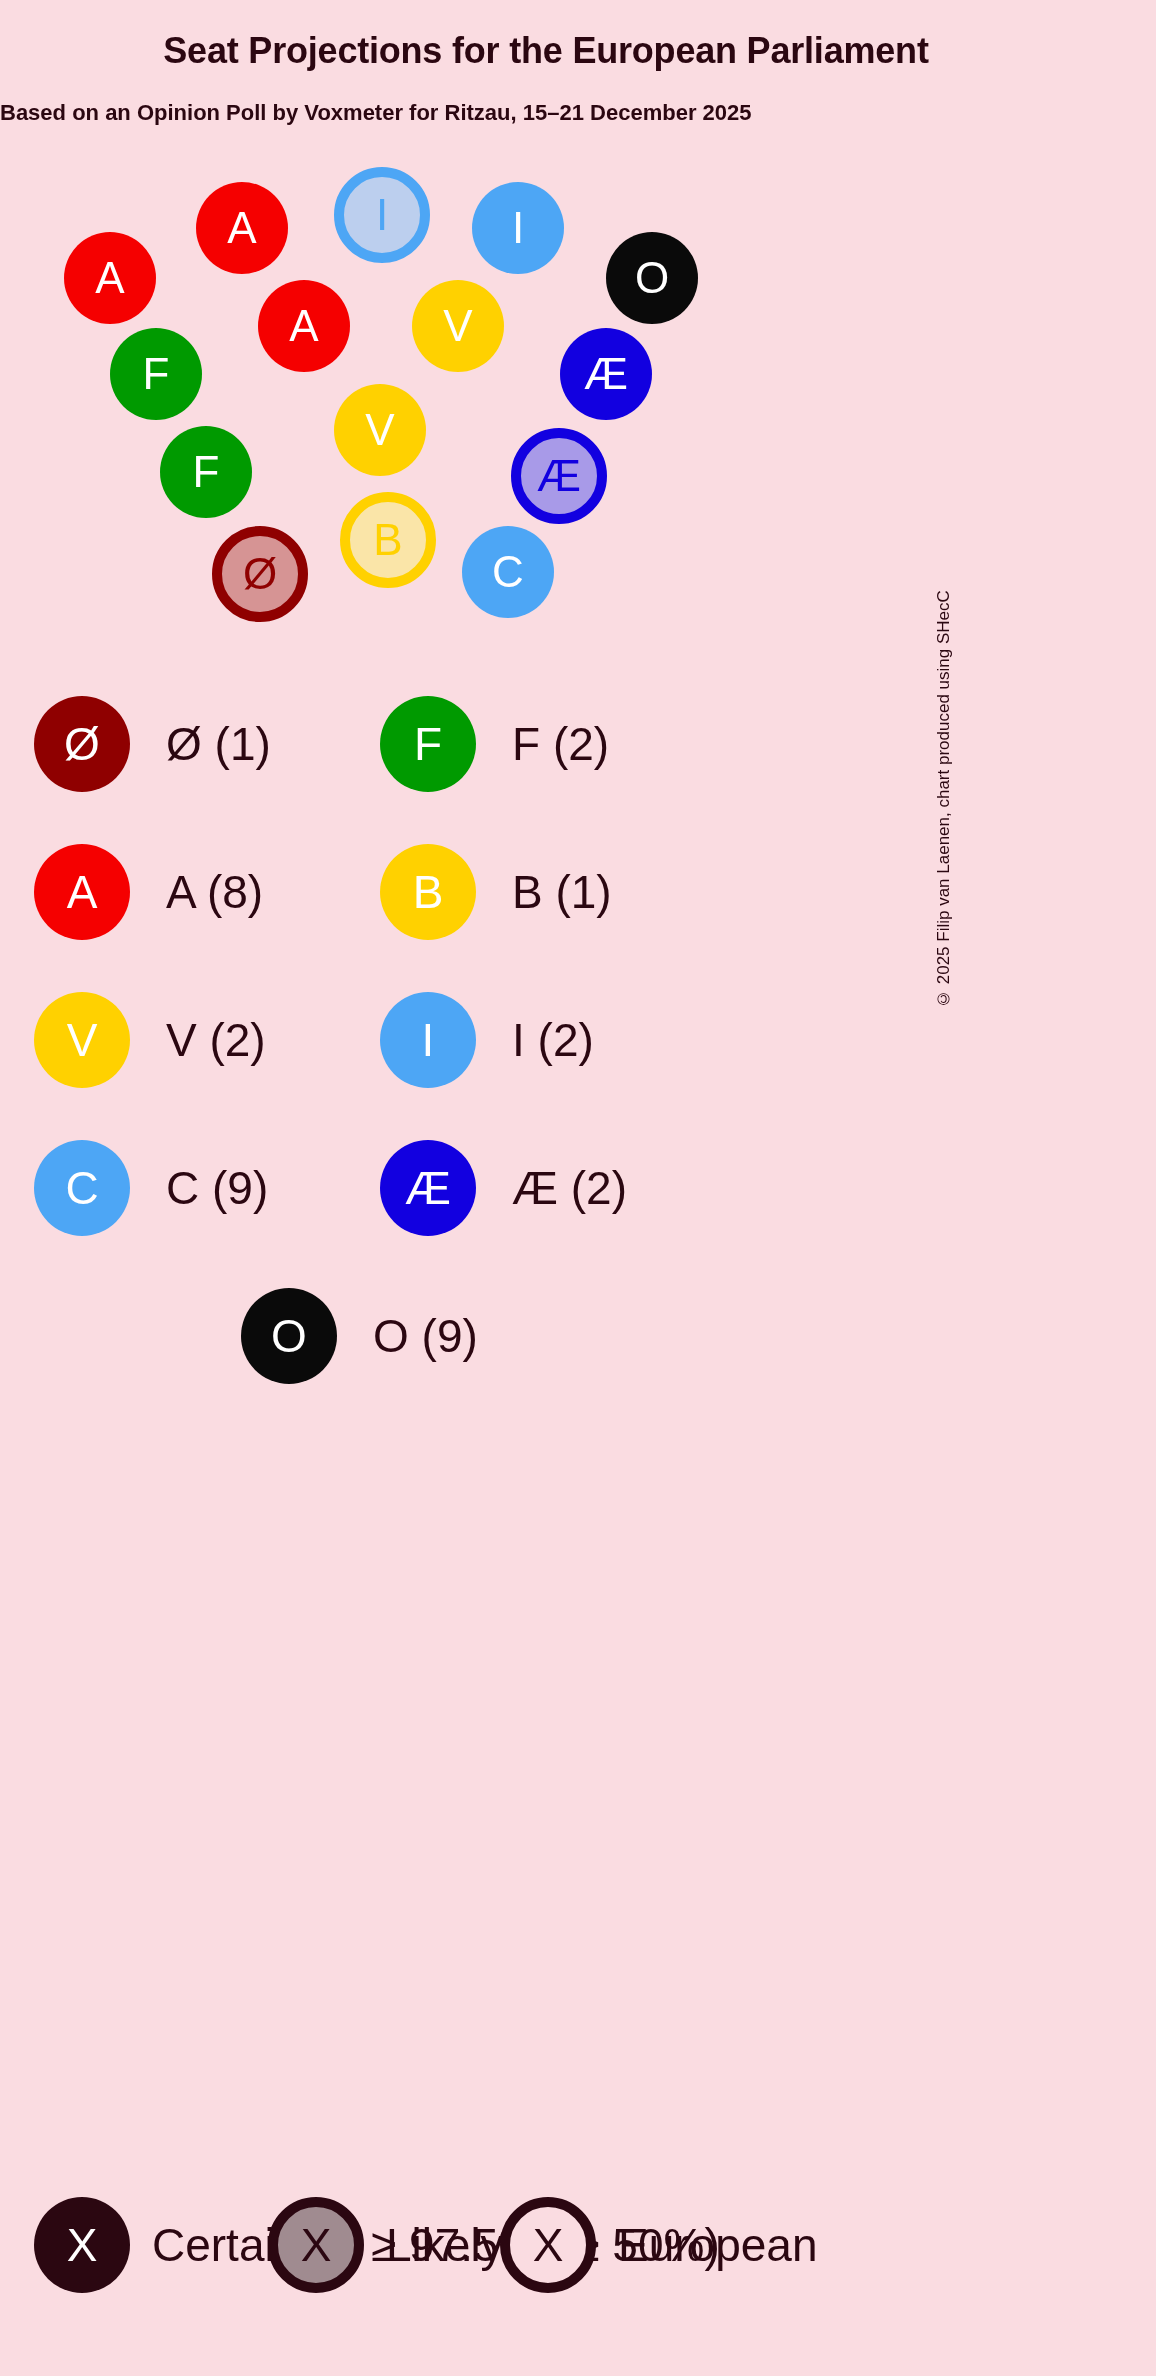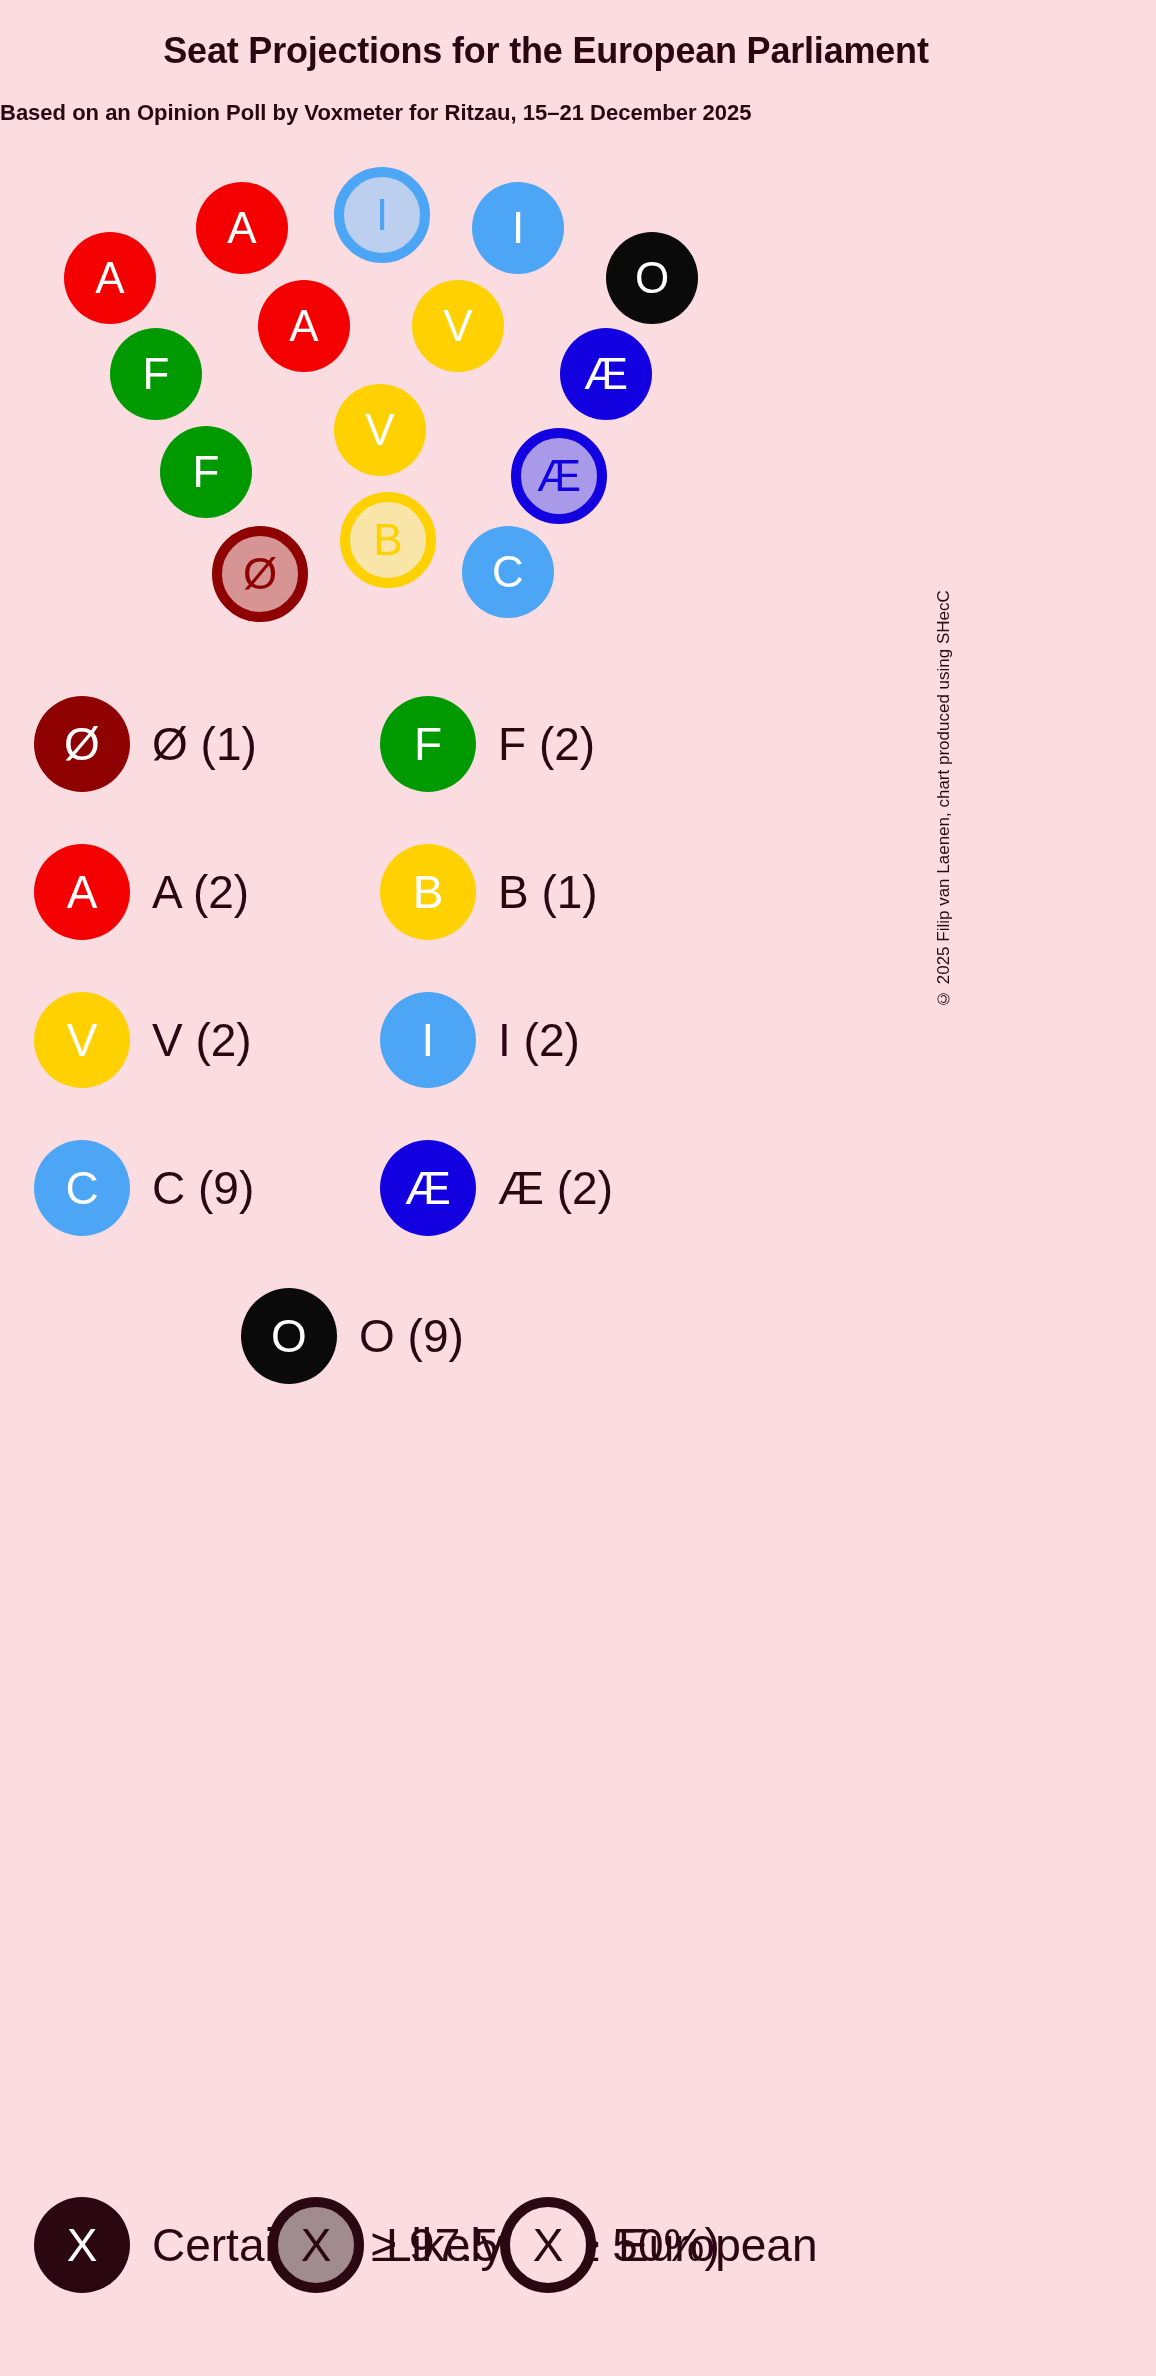--- a/index.html
+++ b/index.html
@@ -102,21 +102,21 @@
     border-radius: 50%;
     display: flex;
     align-items: center;
     justify-content: center;
     box-sizing: border-box;
     font-size: 46px;
     color: #ffffff;
     flex: 0 0 auto;
   }
   .legend-label {
-    margin-left: 22px;
+    margin-left: 36px;
     font-size: 46px;
     color: #2b0711;
     white-space: nowrap;
   }
 
   
   #prob-key {
     position: absolute;
     left: 0;
     top: 2185px;
@@ -182,21 +182,21 @@
       <div class="legend-item" style="left: 34px; top: 16px;">
         <div class="legend-swatch" style="background: rgb(143, 0, 0); color: rgb(255, 255, 255);">Ø</div>
         <div class="legend-label">Ø (1)</div>
       </div>
       <div class="legend-item" style="left: 380px; top: 16px;">
         <div class="legend-swatch" style="background: rgb(0, 154, 0); color: rgb(255, 255, 255);">F</div>
         <div class="legend-label">F (2)</div>
       </div>
       <div class="legend-item" style="left: 34px; top: 164px;">
         <div class="legend-swatch" style="background: rgb(245, 0, 0); color: rgb(255, 255, 255);">A</div>
-        <div class="legend-label">A (2)</div>
+        <div class="legend-label">A (8)</div>
       </div>
       <div class="legend-item" style="left: 380px; top: 164px;">
         <div class="legend-swatch" style="background: rgb(255, 209, 0); color: rgb(255, 255, 255);">B</div>
         <div class="legend-label">B (1)</div>
       </div>
       <div class="legend-item" style="left: 34px; top: 312px;">
         <div class="legend-swatch" style="background: rgb(255, 209, 0); color: rgb(255, 255, 255);">V</div>
         <div class="legend-label">V (2)</div>
       </div>
       <div class="legend-item" style="left: 380px; top: 312px;">

